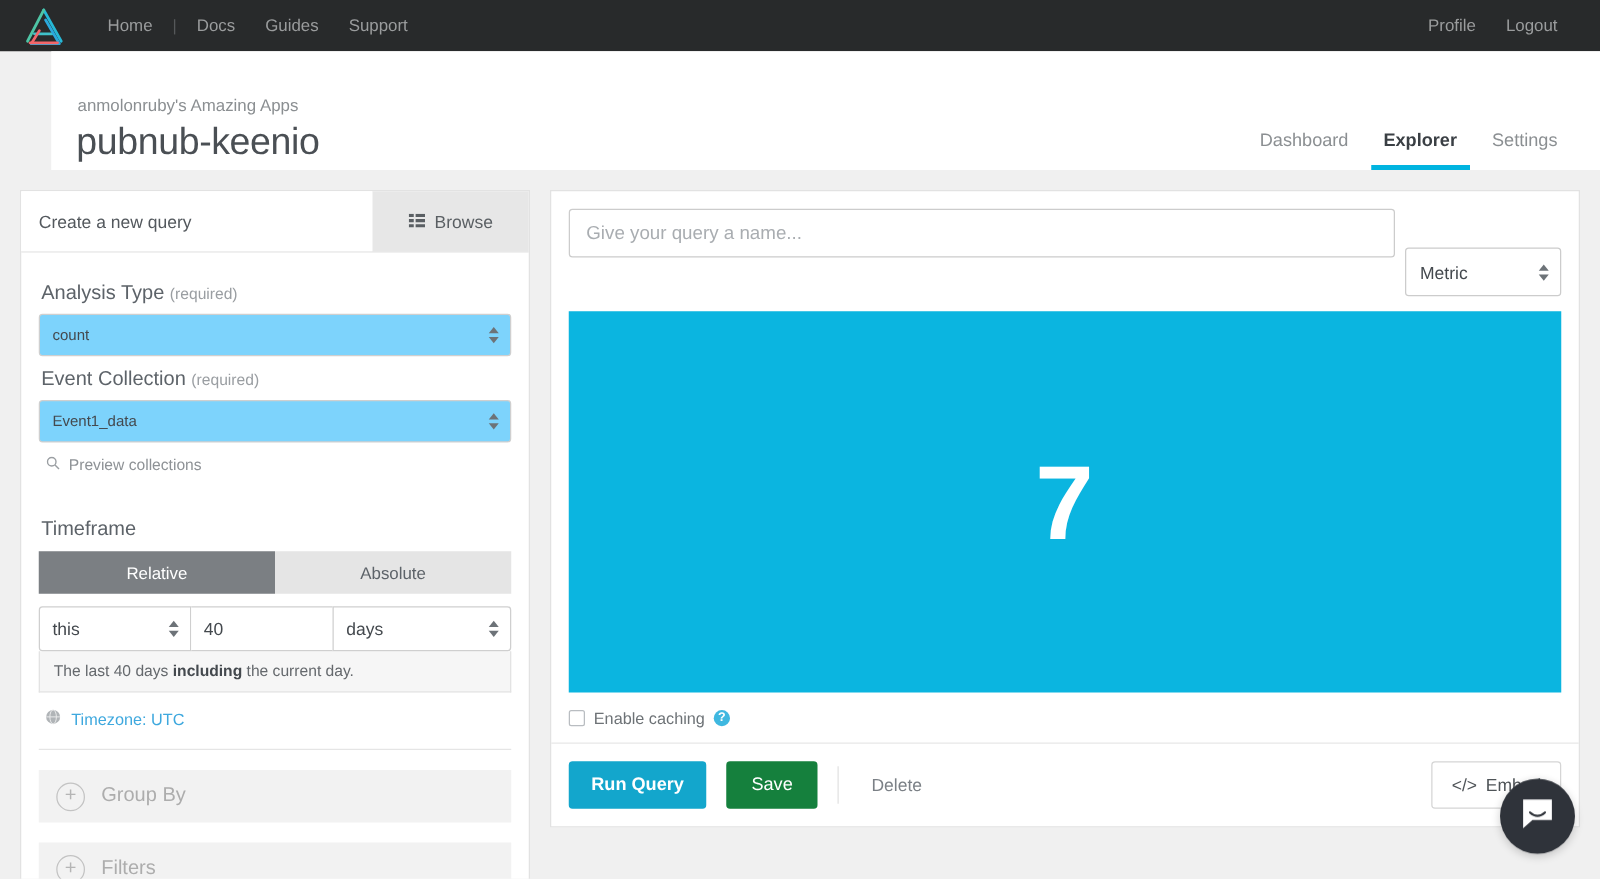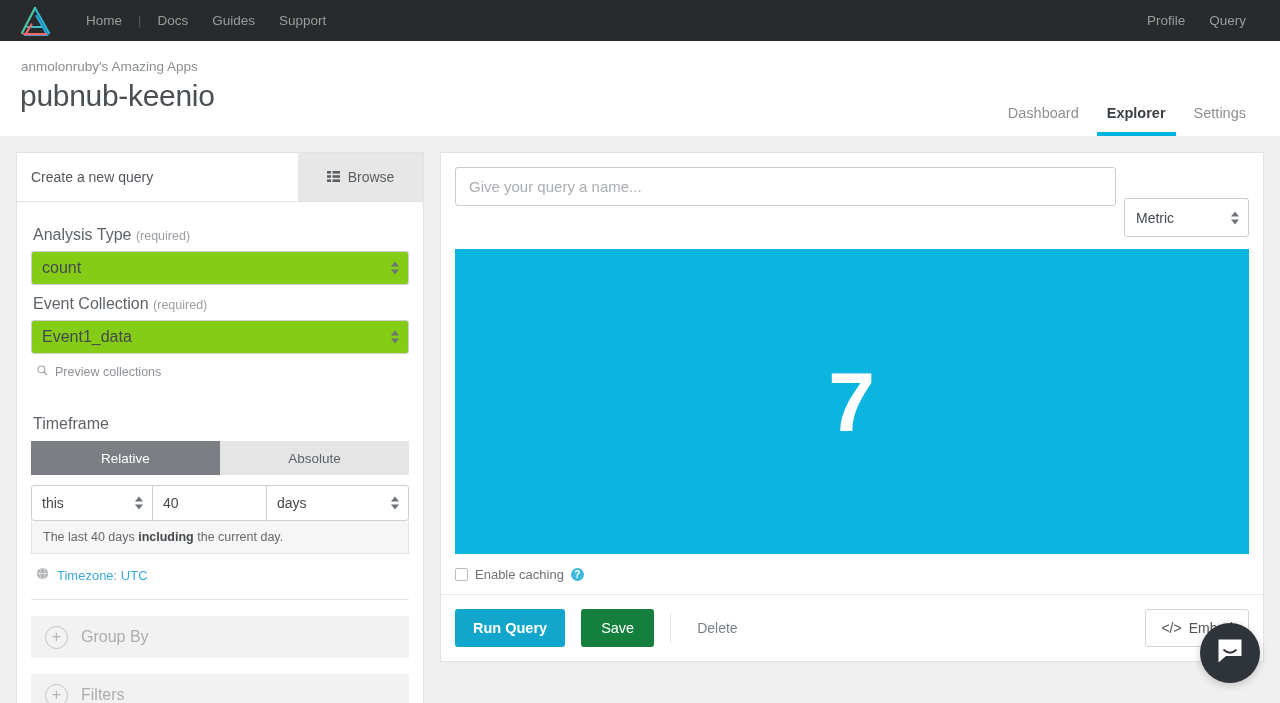--- a/index.html
+++ b/index.html
@@ -34,21 +34,22 @@
   .nav-sep { color: #55585a; font-size: 13px; padding: 0 4px; }
   .nav-right { margin-left: auto; display: flex; align-items: center; }
 
   
   .page-header {
     background: #ffffff;
     height: 95px;
     padding: 0 20px;
     position: relative;
     display: flex;
-    align-items: center;
+    align-items: flex-end;
+    margin-left: 41px;
   }
   .hdr-left { padding-bottom: 4px; }
   .org-name {
     font-size: 13.5px;
     color: #8b8f92;
     margin: 0 0 4px 1px;
     font-weight: normal;
   }
   .app-title {
     font-size: 30px;
@@ -127,25 +128,25 @@
     margin: 10px 0 7px 2px;
     font-weight: normal;
   }
   .field-label .req { font-size: 12.5px; color: #9a9ea2; }
 
   .sel {
     position: relative;
     height: 34px;
     border: 1px solid #cfcfcf;
     border-radius: 3px;
-    background: #84cc16;
+    background: #7dd3fc;
     display: flex;
     align-items: center;
     padding: 0 26px 0 10px;
-    font-size: 16px;
+    font-size: 12px;
     color: #44494e;
     cursor: pointer;
   }
   .spin {
     position: absolute;
     right: 9px; top: 50%;
     transform: translateY(-50%);
     display: flex; flex-direction: column;
     gap: 3px;
   }
@@ -375,21 +376,21 @@
   </div>
   <div class="nav-links">
     <a class="nav-link">Home</a>
     <span class="nav-sep">|</span>
     <a class="nav-link">Docs</a>
     <a class="nav-link">Guides</a>
     <a class="nav-link">Support</a>
   </div>
   <div class="nav-right">
     <a class="nav-link">Profile</a>
-    <a class="nav-link">Query</a>
+    <a class="nav-link">Logout</a>
   </div>
 </div>
 
 <div class="page-header">
   <div class="hdr-left">
     <div class="org-name">anmolonruby's Amazing Apps</div>
     <h1 class="app-title">pubnub-keenio</h1>
   </div>
   <div class="hdr-tabs">
     <div class="hdr-tab">Dashboard</div>

